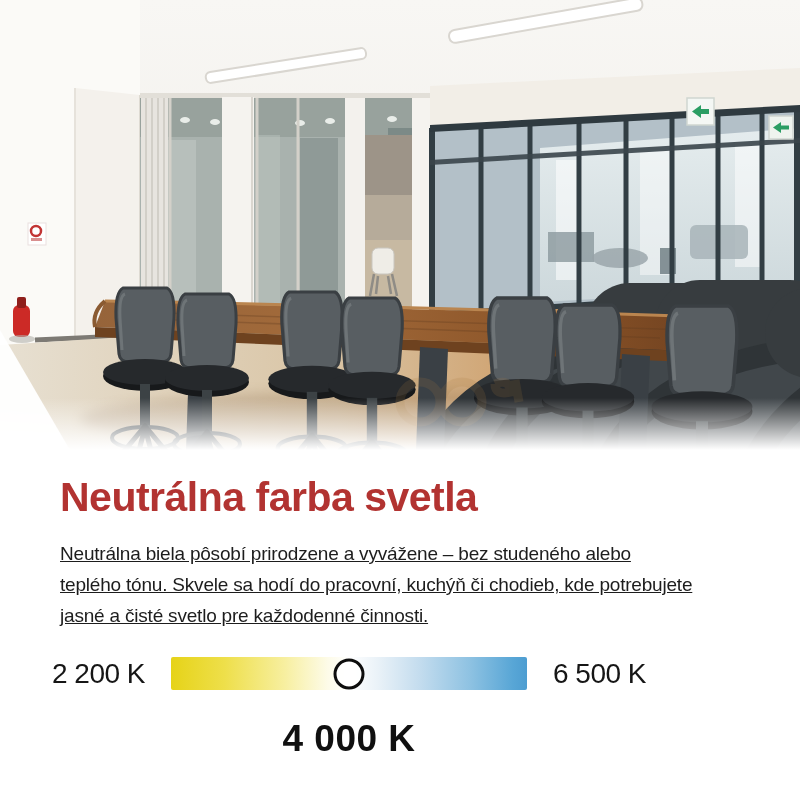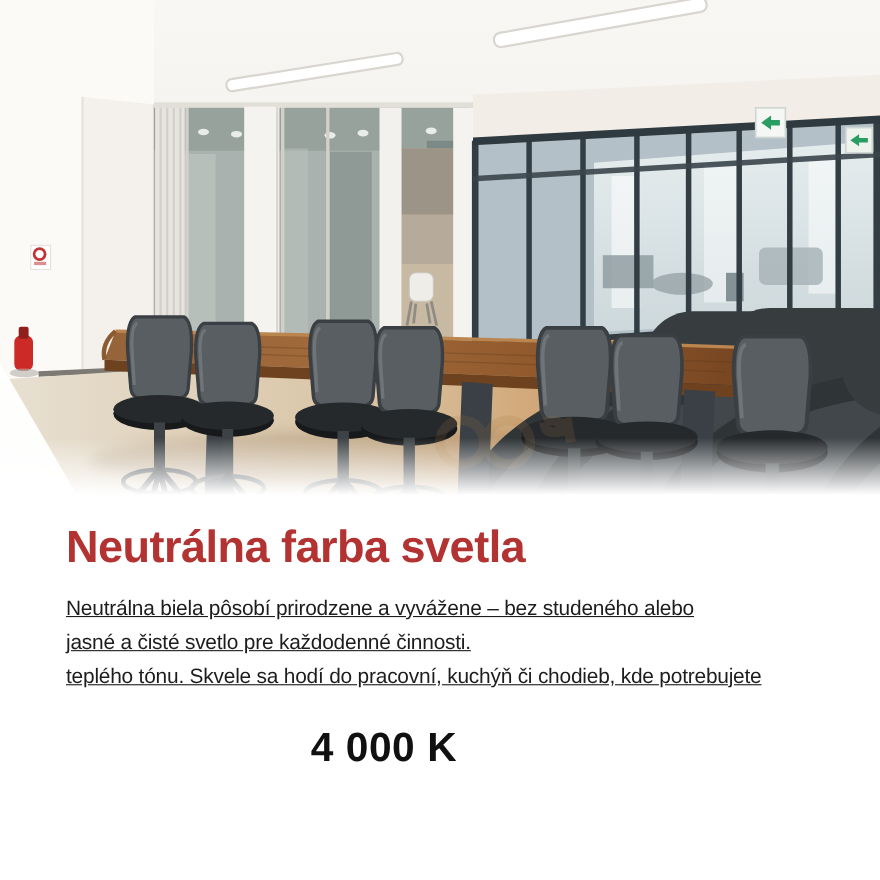--- a/index.html
+++ b/index.html
@@ -270,20 +270,27 @@
       <rect x="0" y="398" width="800" height="52" fill="url(#fade)"></rect>
       <polygon points="0,330 70,450 0,450" fill="#ffffff" opacity="0.95"></polygon>
     </svg>
   </div>
 
   <div class="content">
     <h1 class="headline">Neutrálna farba svetla</h1>
 
     <div class="desc">
       <div>Neutrálna biela pôsobí prirodzene a vyvážene – bez studeného alebo</div>
+      <div>teplého tónu. Skvele sa hodí do pracovní, kuchýň či chodieb, kde potrebujete</div>
       <div>jasné a čisté svetlo pre každodenné činnosti.</div>
-      <div>teplého tónu. Skvele sa hodí do pracovní, kuchýň či chodieb, kde potrebujete</div>
     </div>
 
+    <div class="scale-row">
+      <span class="scale-label">2 200 K</span>
+      <div class="scale-bar">
+        <div class="scale-marker" style="left: 50%;"></div>
+      </div>
+      <span class="scale-label">6 500 K</span>
+    </div>
 
     <div class="current-temp">4 000 K</div>
   </div>
 </div>
 
 </body></html>

